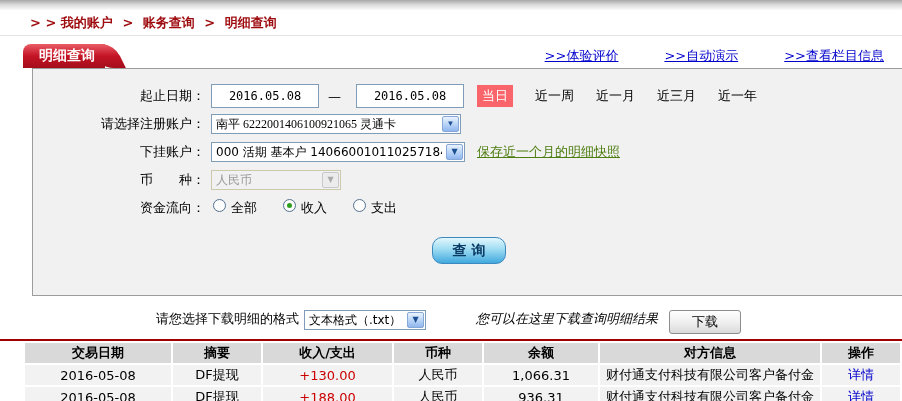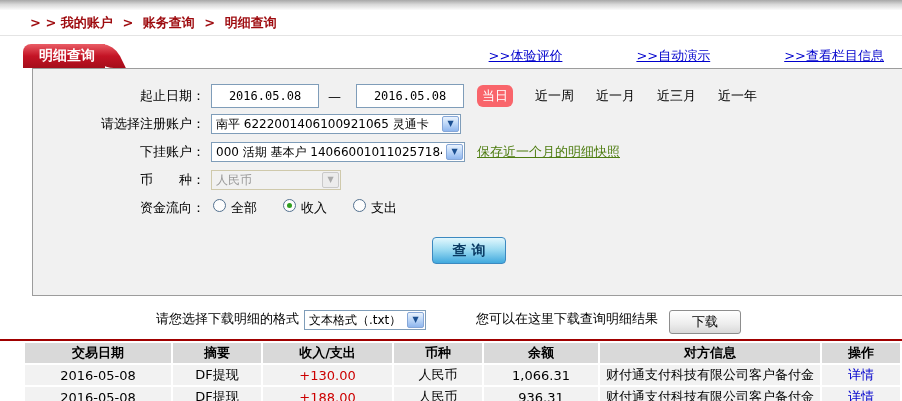--- a/index.html
+++ b/index.html
@@ -19,67 +19,67 @@
   .tab {
     position:relative; height:24px; line-height:23px; padding:0 10px 0 16px; margin-bottom:-1px;
     background:linear-gradient(180deg,#ea5d66 0%,#c41425 50%,#a50e1b 100%);
     color:#fff; font-weight:bold; font-size:14px; border-radius:8px 0 0 0; z-index:2; cursor:pointer;
   }
   .tab::after {
     content:""; position:absolute; top:0; right:-15px; width:30px; height:100%;
     background:linear-gradient(180deg,#ea5d66 0%,#c41425 50%,#a50e1b 100%);
     transform:skewX(26deg); border-radius:4px 12px 0 18px; z-index:-1;
   }
-  .hlinks { display:flex; gap:74px; padding-right:4px; }
+  .hlinks { display:flex; gap:46px; padding-right:4px; }
   .hlink { color:#0000cc; text-decoration:underline; cursor:pointer; white-space:nowrap; }
   .panel {
     margin-left:32px; width:871px; height:228px; border:1px solid #9c9c9c;
     background:#f1f1f1; padding-top:13px;
   }
   .frow { display:flex; align-items:center; height:28px; }
   .flabel { width:172px; text-align:right; white-space:pre; }
   .tinput {
     width:108px; height:24px; margin-left:6px; border:1px solid #7f9db9; background:#fff;
     text-align:center; font-family:"DejaVu Sans Mono","Liberation Mono",monospace; font-size:12px; color:#000;
   }
   .dash { margin:0 9px; }
-  .badge { background:#f9656b; color:#fff; padding:2px 5px; margin-left:13px; cursor:pointer;border-radius:6px; }
+  .badge { background:#f9656b; color:#fff; padding:2px 5px; margin-left:13px; cursor:pointer; }
   .range { margin-left:22px; color:#000; text-decoration:none; cursor:pointer; }
   .selbox {
     display:flex; align-items:center; justify-content:space-between; height:20px; margin-left:6px;
     border:1px solid #7f9db9; background:#fff; padding:0 1px 0 4px; cursor:pointer;
   }
   .selbox .val { white-space:nowrap; overflow:hidden; font-size:12px; }
   .selarrow {
     width:17px; height:16px; flex:0 0 17px; margin-left:4px; border:1px solid #86a7d8; border-radius:2px;
     background:linear-gradient(180deg,#eaf3fd 0%,#bcd6f7 50%,#8fb6ee 100%);
     color:#1b4f91; font-size:8px; line-height:14px; text-align:center;
   }
   .selbox.disabled { border-color:#cfc9ab; background:#f1f1f1; cursor:default; }
   .selbox.disabled .val { color:#9a9a9a; }
   .selbox.disabled .selarrow { background:#ececec; border-color:#c9c9c9; color:#aaa; }
-  .w-reg { width:250px; } .w-sub { width:254px; } .w-cur { width:130px; } .w-fmt { width:122px; margin-left:5px; }
+  .w-reg { width:250px;font-family:Liberation Serif, serif; } .w-sub { width:254px; } .w-cur { width:130px; } .w-fmt { width:122px; margin-left:5px; }
   .snap-link { margin-left:12px; color:#4d7c0f; text-decoration:underline; cursor:pointer;text-align:right; }
   .radio {
     width:13px; height:13px; border-radius:50%; border:1px solid #53718f; background:#fdfdfd;
     display:inline-block; position:relative; margin-right:5px; vertical-align:-2px; cursor:pointer;
   }
   .radio.checked::after {
     content:""; position:absolute; left:3px; top:3px; width:5px; height:5px; border-radius:50%; background:#2f9e1f;
   }
   .ropt { margin-left:8px; display:inline-flex; align-items:flex-start; cursor:pointer; }
   .ropt + .ropt { margin-left:26px; }
   .query-btn {
     display:block; margin:15px 0 0 399px; width:74px; height:27px;
     background:linear-gradient(180deg,#e2f7fd 0%,#9edcf2 45%,#41a9de 100%);
-    border:1px solid #3c89c0; border-radius:4px; color:#0a3a63; font-weight:bold; font-size:14px;
+    border:1px solid #3c89c0; border-radius:10px; color:#0a3a63; font-weight:bold; font-size:14px;
     font-family:inherit; cursor:pointer;
   }
   .dl-row { display:flex; align-items:flex-start; margin:14px 0 0 156px; height:25px; }
-  .dl-result { margin-left:50px; }
+  .dl-result { margin-left:50px;font-style:italic; }
   .dl-btn {
     margin-left:11px; width:72px; height:24px; border:1px solid #8d8d8d; border-radius:3px;
     background:linear-gradient(180deg,#ffffff 0%,#ececec 60%,#d9d9d9 100%);
     font-size:13px; font-family:inherit; cursor:pointer;
   }
   .redline { margin-top:4px; border-top:2px solid #a00000; }
   table.results { margin-left:23px; width:879px; border-collapse:separate; border-spacing:2px; table-layout:fixed; }
   table.results th { background:#d9d9d9; font-weight:bold; height:16px; padding:1px 2px; font-size:13px; white-space:nowrap; overflow:hidden; }
   table.results td { background:#f2f2f2; height:16px; padding:1px 2px; text-align:center; font-size:13px; white-space:nowrap; overflow:hidden;margin-top:29px; }
   .amount { color:#cc0000; }

